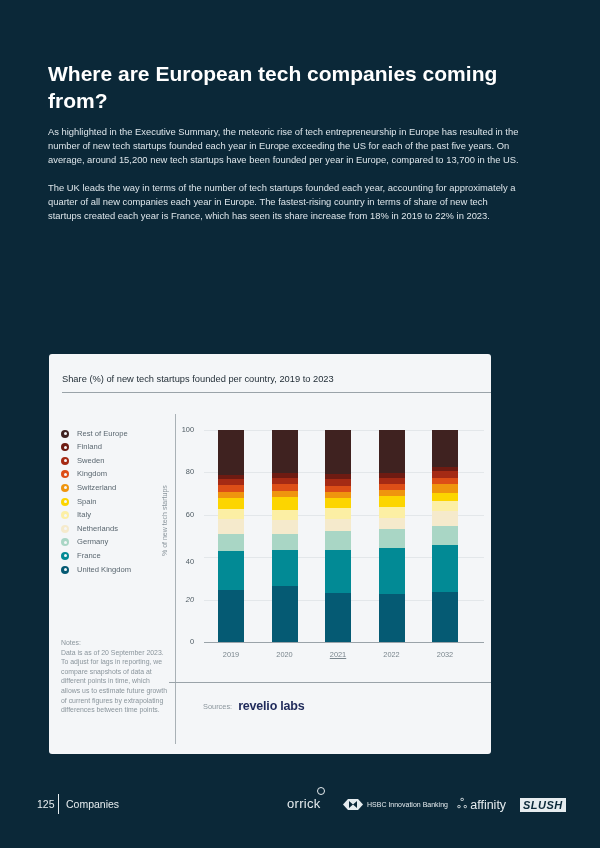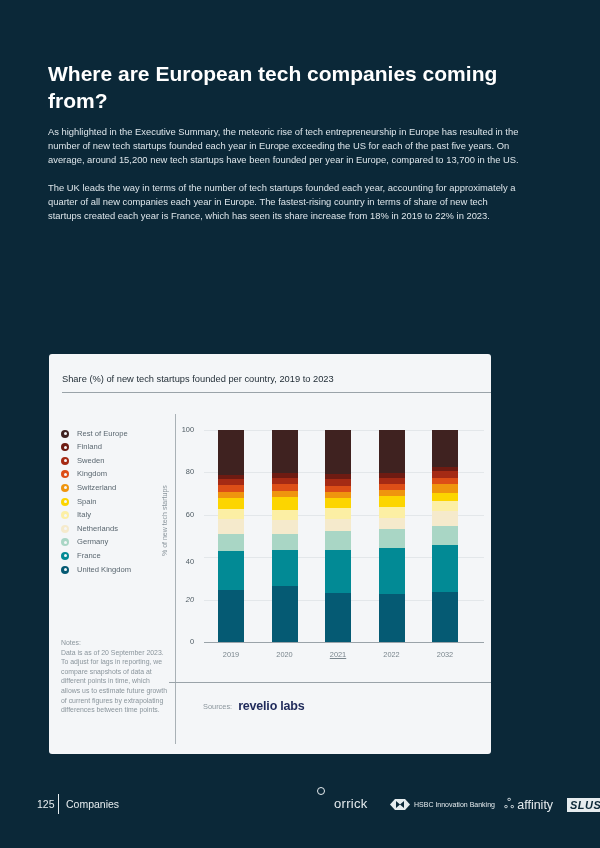--- a/index.html
+++ b/index.html
@@ -24,21 +24,21 @@
   .bar{position:absolute;width:26px;display:flex;flex-direction:column-reverse;}
   .seg{width:100%;}
   .xtick{position:absolute;font-size:7.4px;color:#7a868d;width:40px;text-align:center;}
   .src-rule{position:absolute;left:120px;top:328px;width:322px;height:1px;background:#9aa3a9;}
   .sources{position:absolute;left:154px;top:345px;font-size:7.4px;color:#8a959c;display:flex;align-items:center;}
   .revelio{font-size:12.5px;font-weight:bold;color:#1f2a5a;margin-left:6px;letter-spacing:-0.2px;}
   .footer{position:absolute;left:0;top:790px;width:596px;height:30px;}
   .pagenum{position:absolute;left:37px;top:8px;font-size:10.5px;color:#e6ecef;}
   .pipe{position:absolute;left:58px;top:4px;width:1px;height:20px;background:#e6ecef;}
   .section{position:absolute;left:66px;top:8px;font-size:10.5px;color:#e6ecef;}
-  .logo{position:absolute;color:#e6ecef;margin-left:47px;}
+  .logo{position:absolute;color:#e6ecef;}
   .orrick{left:287px;top:6px;font-size:13px;letter-spacing:0.3px;}
   .orrick-o{position:absolute;left:317px;top:-3px;width:6px;height:6px;border:1.3px solid #e6ecef;border-radius:50%;}
   .hsbc{left:343px;top:9px;font-size:7px;display:flex;align-items:center;}
   .hsbc-mark{width:20px;height:11px;background:#e6ecef;margin-right:4px;clip-path:polygon(0 50%,25% 0,75% 0,100% 50%,75% 100%,25% 100%);position:relative;}
   .hsbc-mark::after{content:"";position:absolute;left:6px;top:2px;width:8px;height:7px;background:#0b2838;clip-path:polygon(0 0,100% 100%,100% 0,0 100%);}
   .affinity{left:457px;top:6px;font-size:12.5px;display:flex;align-items:center;}
   .aff-mark{font-size:13px;margin-right:3px;}
   .slush{left:520px;top:8px;font-size:11px;font-weight:bold;font-style:italic;background:#e6ecef;color:#0b2838;padding:0 3px;letter-spacing:0.5px;line-height:14px;}
 </style>
 </head>

